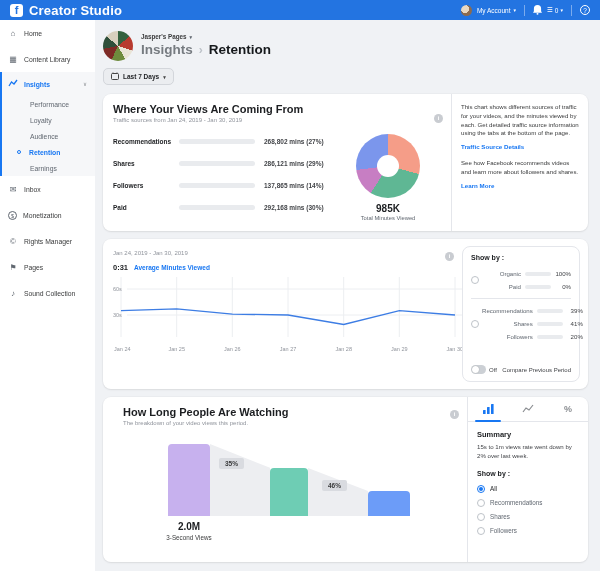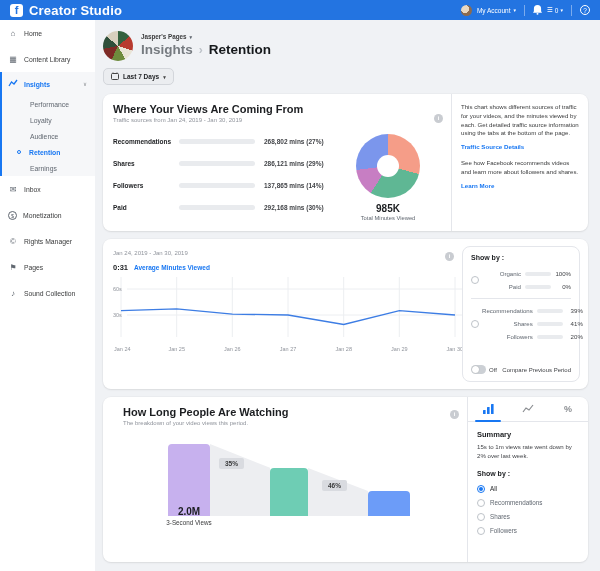--- a/index.html
+++ b/index.html
@@ -112,21 +112,21 @@
   .fbar{position:absolute;border-radius:4px 4px 0 0;}
   .fbar1{left:45px;top:15px;width:42px;height:72px;}
   .fbar2{left:147px;top:39px;width:38px;height:48px;}
   .fbar3{left:245px;top:62px;width:42px;height:25px;}
   .conn{position:absolute;background:#EDEEF1;}
   .conn1{left:87px;top:15px;width:60px;height:72px;clip-path:polygon(0 0,100% 33%,100% 100%,0 100%);}
   .conn2{left:185px;top:39px;width:60px;height:48px;clip-path:polygon(0 0,100% 48%,100% 100%,0 100%);}
   .drop-badge{position:absolute;background:#D9DBE0;border-radius:2px;font-size:6.5px;font-weight:bold;color:#3A3B3C;padding:2px 6px;}
   .drop1{left:96px;top:29px;}
   .drop2{left:199px;top:51px;}
-  .fv{position:absolute;top:77px;width:70px;text-align:center;}
+  .fv{position:absolute;top:92px;width:70px;text-align:center;}
   .fv1{left:31px;}.fv2{left:131px;}.fv3{left:231px;}
   .fv-val{font-size:10px;font-weight:bold;color:#1C1E21;}
   .fv-lab{font-size:6.3px;color:#3A3B3C;margin-top:2px;}
   .card3-aside{width:120px;border-left:1px solid #E4E6EB;display:flex;flex-direction:column;flex:none;}
   .tabs{display:flex;height:24px;border-bottom:1px solid #E4E6EB;}
   .tab{flex:1;display:flex;align-items:center;justify-content:center;position:relative;}
   .tab.active::after{content:"";position:absolute;bottom:-1px;left:7px;right:7px;height:2px;background:#1877F2;border-radius:1px;}
   .pct-glyph{font-size:9px;font-weight:bold;color:#8A8D91;}
   .aside-body{padding:8px 9px;display:flex;flex-direction:column;flex:1;}
   .summary-h{font-size:7.5px;font-weight:bold;color:#1C1E21;margin-bottom:4px;}

